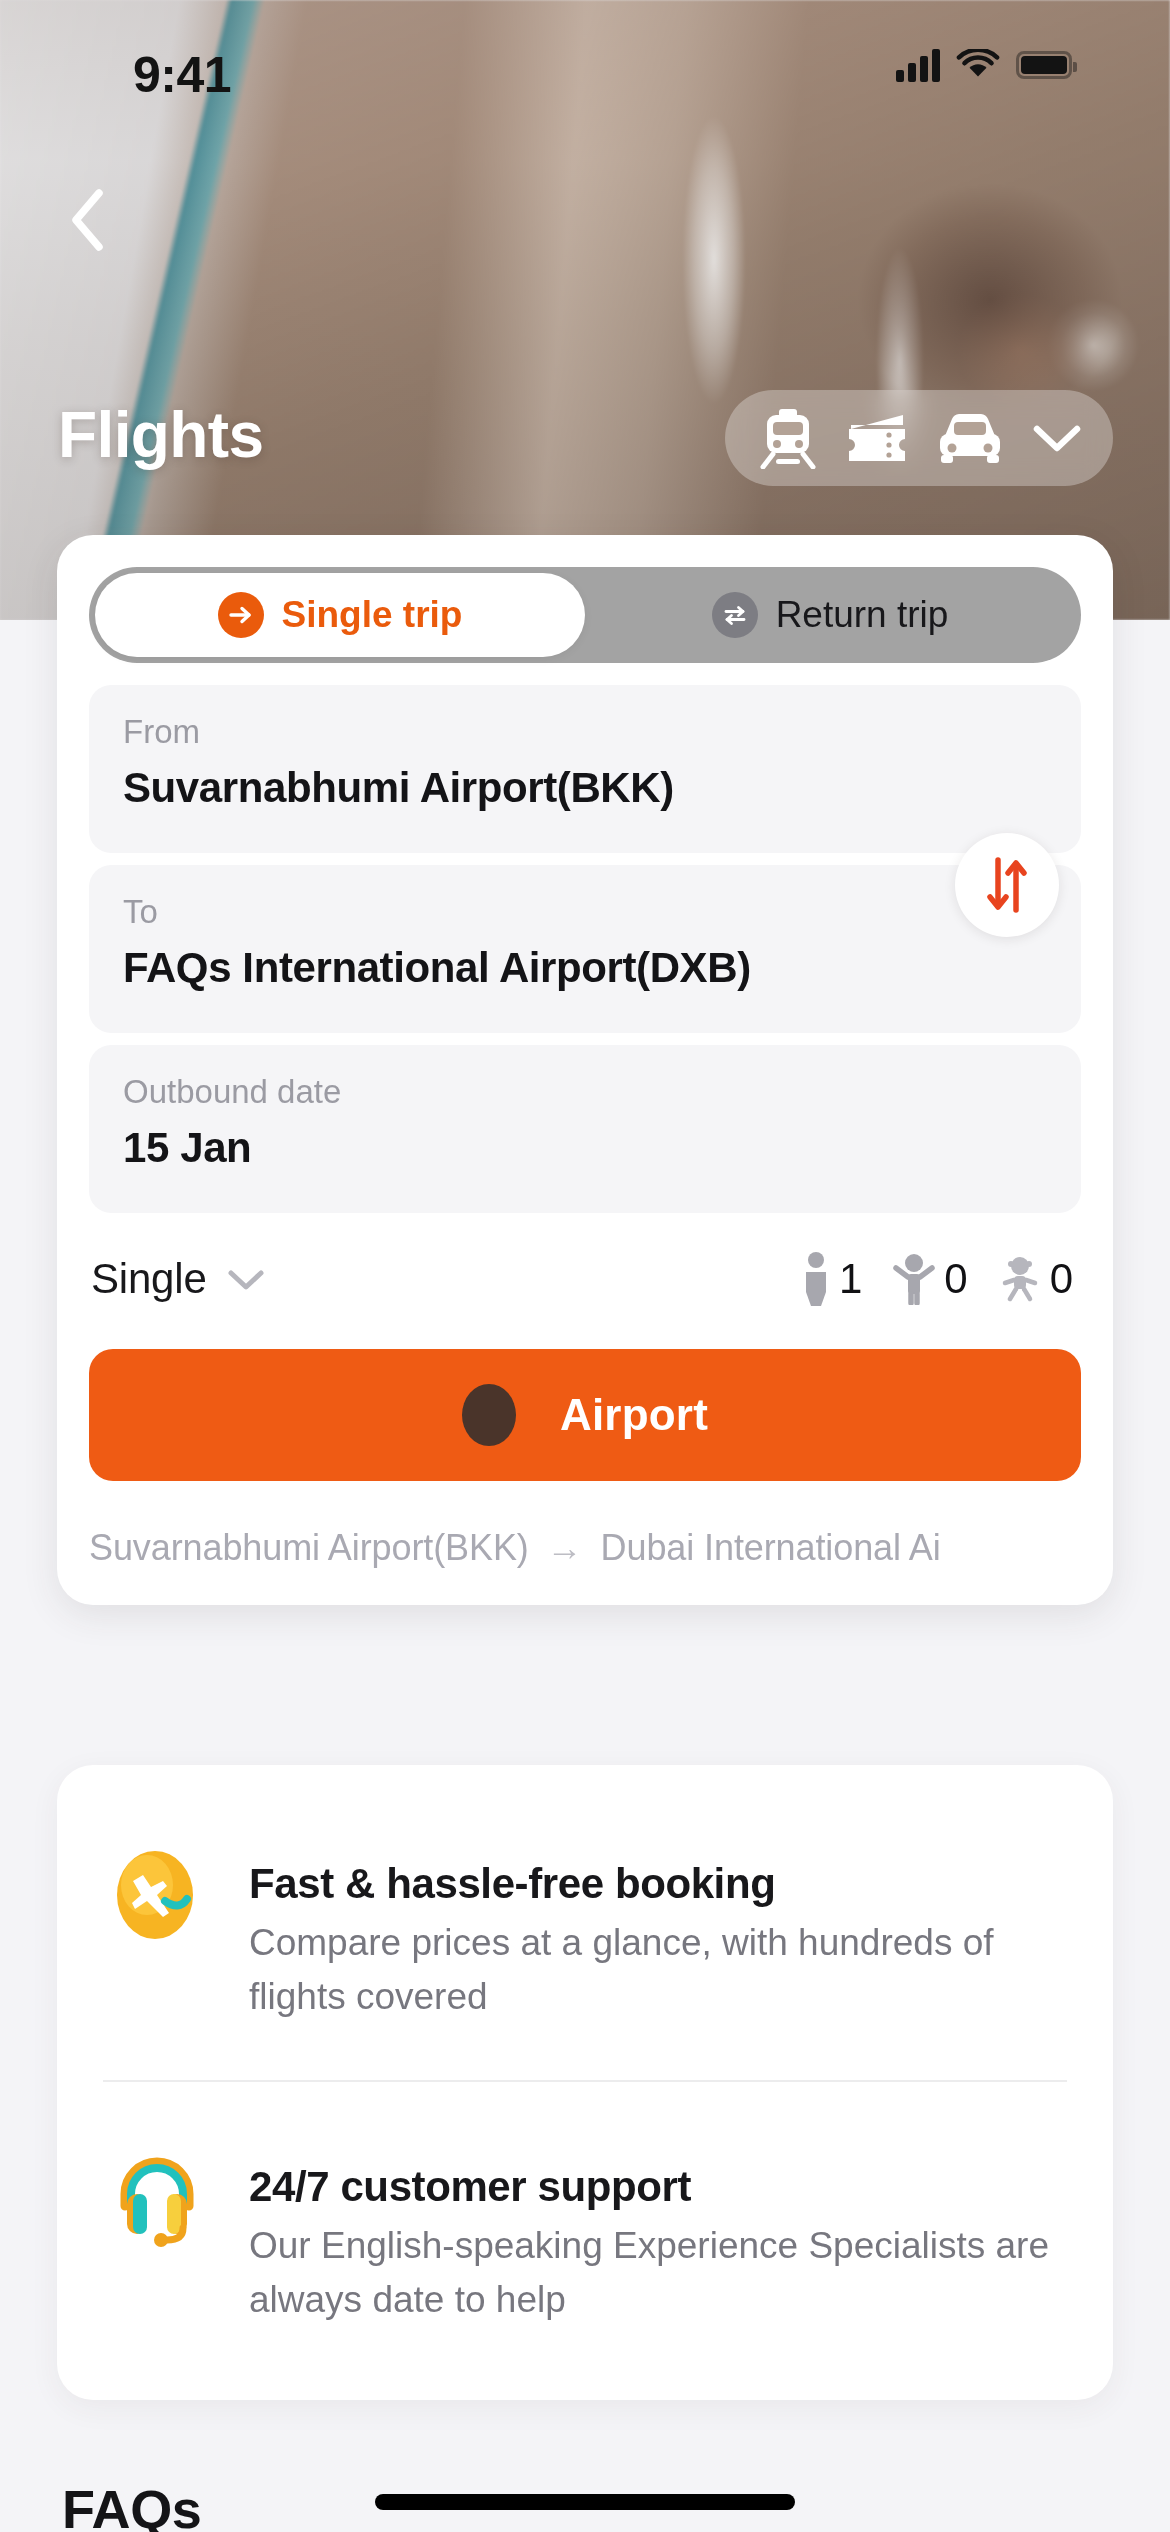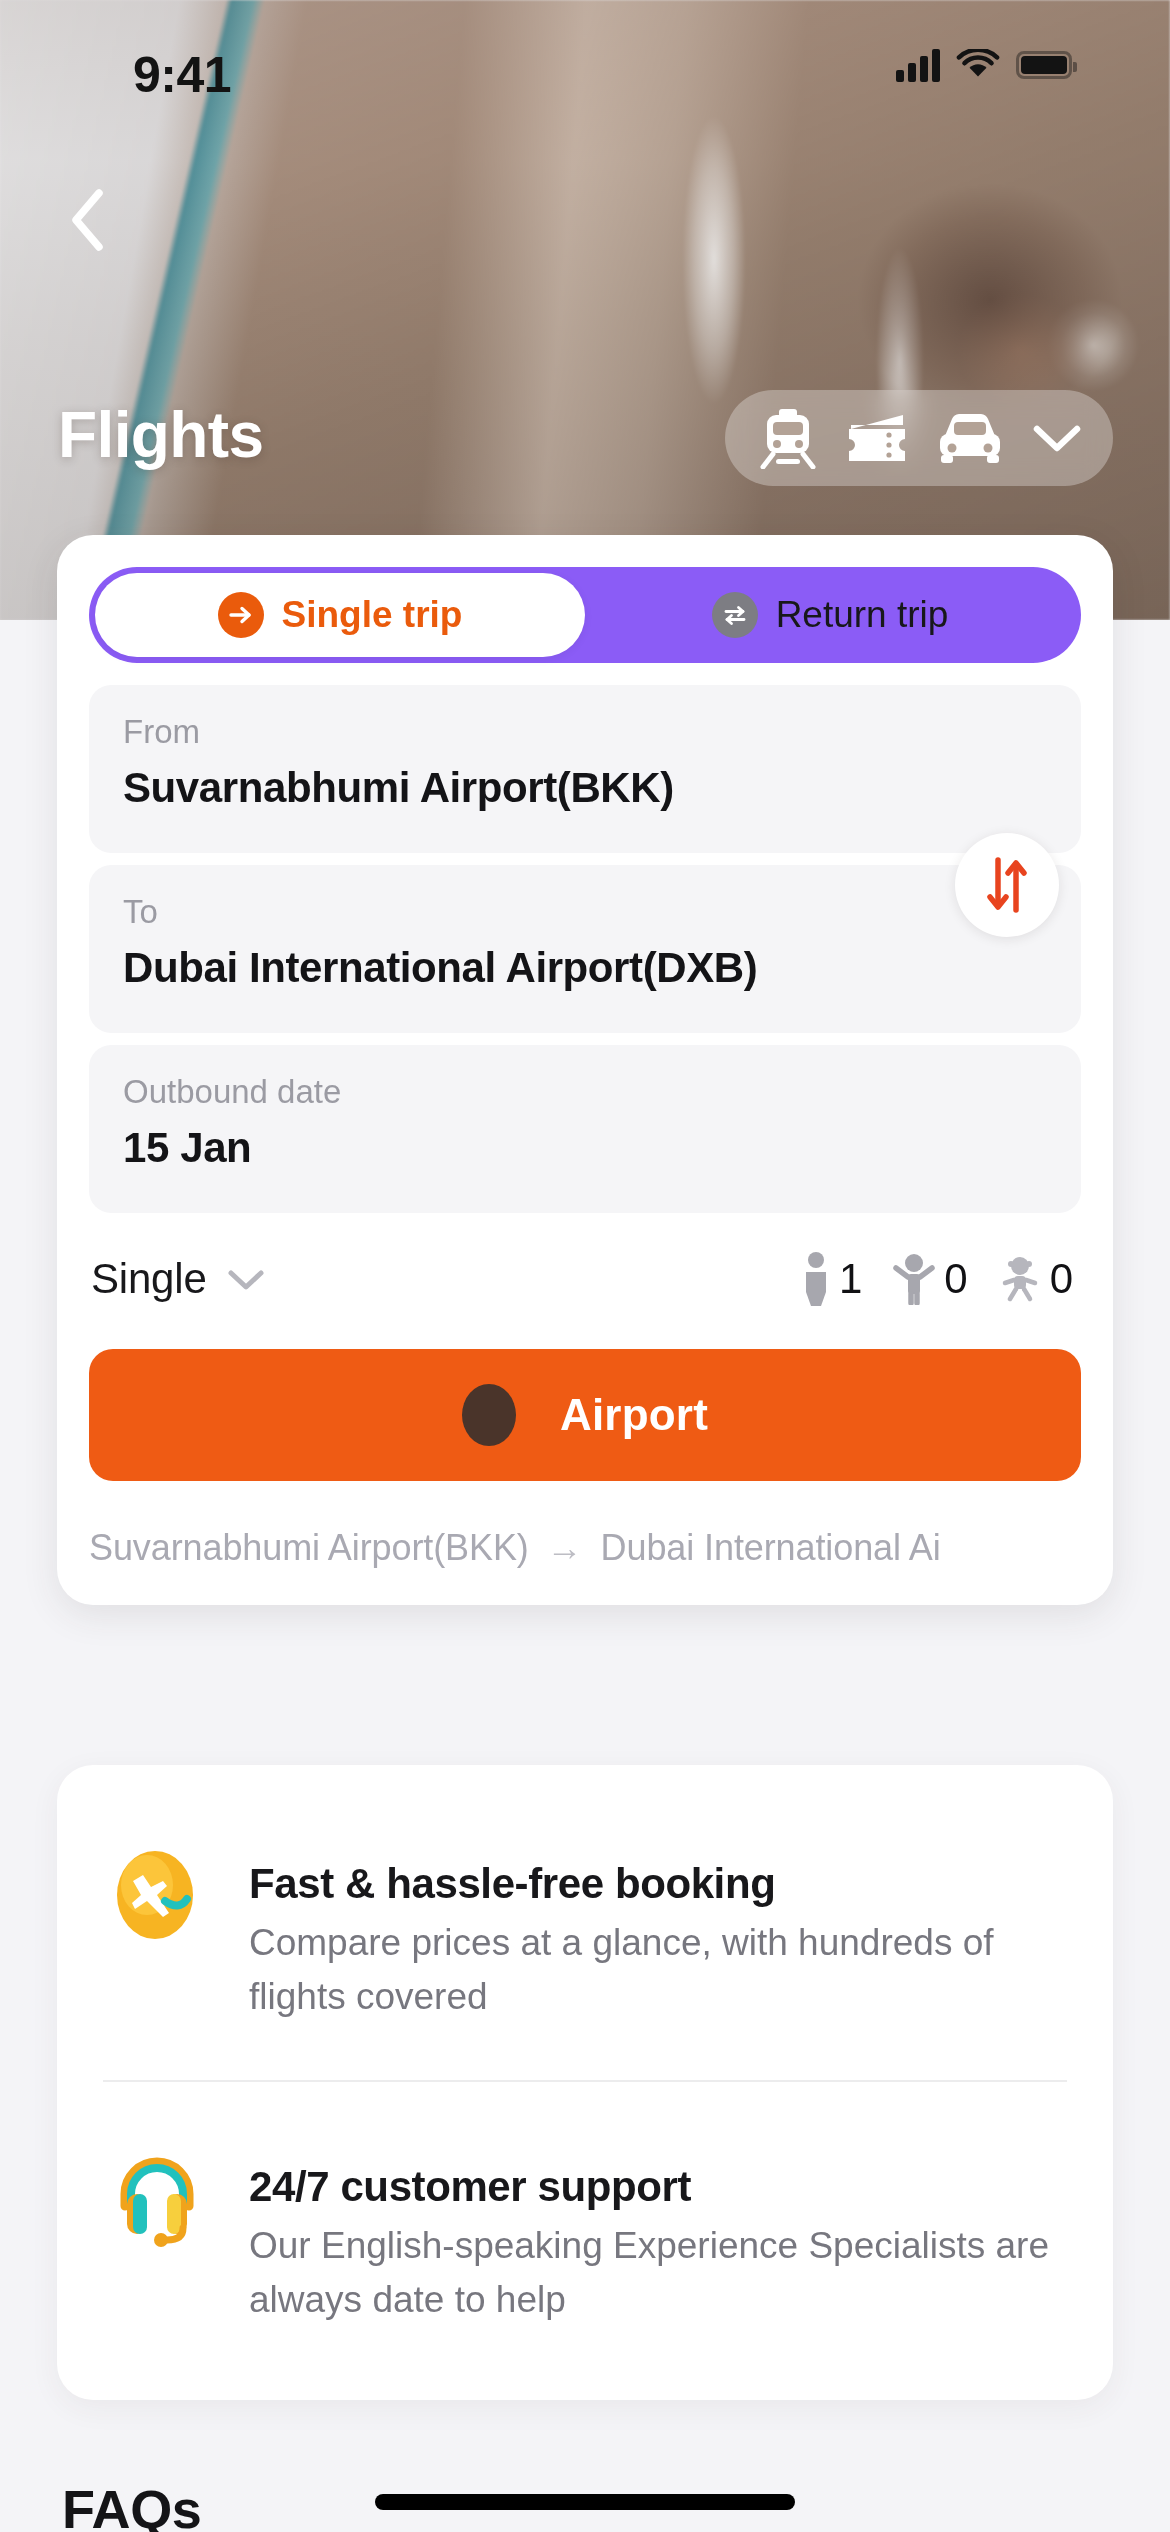--- a/index.html
+++ b/index.html
@@ -162,21 +162,21 @@
     background: #ffffff;
     border-radius: 36px;
     padding: 32px 32px 36px;
     z-index: 30;
     box-shadow: 0 10px 36px rgba(60,50,45,0.10);
   }
 
   
   .trip-toggle {
     display: flex;
-    background: #8b5cf6;
+    background: #a3a3a3;
     border-radius: 48px;
     height: 96px;
     padding: 6px;
     align-items: center;
   }
   .trip-opt {
     flex: 1;
     height: 84px;
     border-radius: 44px;
     display: flex;
@@ -465,21 +465,21 @@
       </div>
     </div>
 
     <div class="fields">
       <div class="field">
         <div class="field-label">From</div>
         <div class="field-value">Suvarnabhumi Airport(BKK)</div>
       </div>
       <div class="field">
         <div class="field-label">To</div>
-        <div class="field-value">Dubai International Airport(DXB)</div>
+        <div class="field-value">FAQs International Airport(DXB)</div>
       </div>
       <div class="swap-btn">
         <svg width="54" height="62" viewBox="0 0 54 62">
           <path d="M18 6 V52" stroke="#e8441f" stroke-width="5.5" stroke-linecap="round"></path>
           <path d="M10 43 L18 53 L26 43" stroke="#e8441f" stroke-width="5.5" fill="none" stroke-linecap="round" stroke-linejoin="round"></path>
           <path d="M36 56 V10" stroke="#e8441f" stroke-width="5.5" stroke-linecap="round"></path>
           <path d="M28 19 L36 9 L44 19" stroke="#e8441f" stroke-width="5.5" fill="none" stroke-linecap="round" stroke-linejoin="round"></path>
         </svg>
       </div>
     </div>

